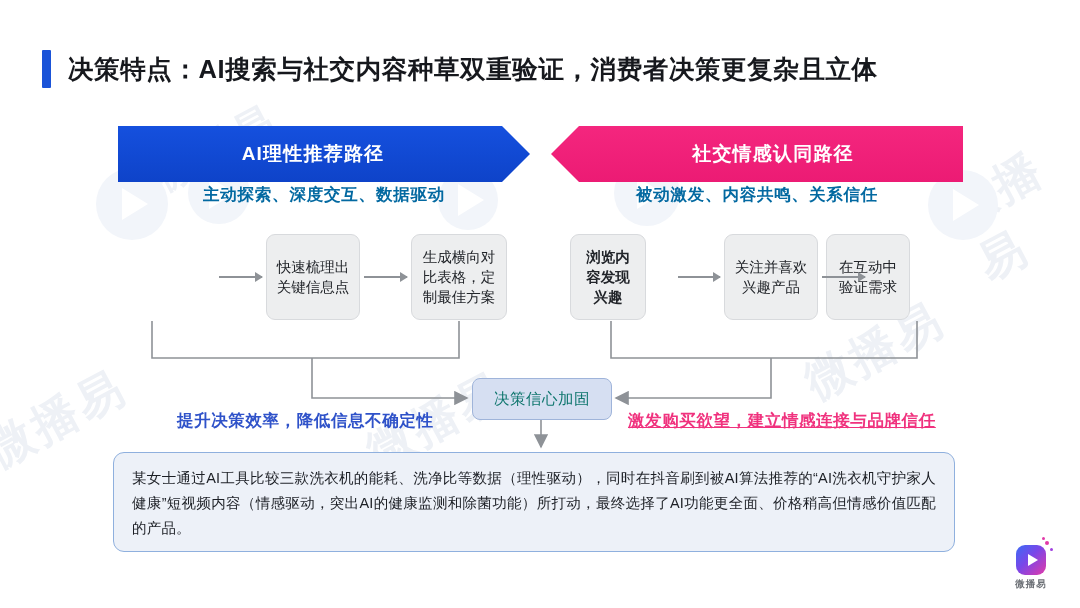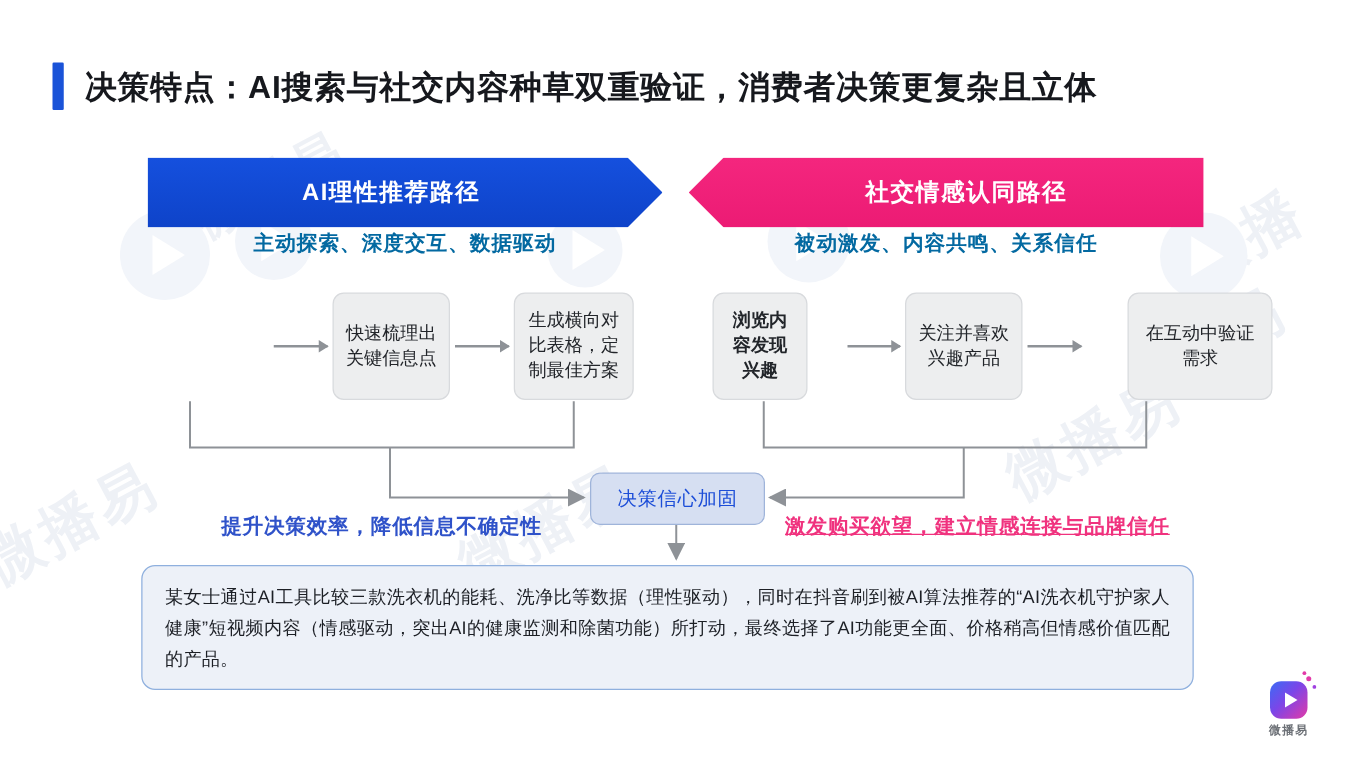--- a/index.html
+++ b/index.html
@@ -43,39 +43,39 @@
   .step{position:absolute;top:234px;height:86px;
     background:#EDEEEF;border:1px solid #d8dadd;border-radius:9px;
     display:flex;align-items:center;justify-content:center;text-align:center;
     font-size:14.5px;color:#22252a;line-height:1.38;font-weight:500;padding:0 9px;
     box-sizing:border-box;}
   .s1{left:119px;width:96px;}
   .s2{left:266px;width:94px;}
   .s3{left:411px;width:96px;}
   .s4{left:570px;width:76px;font-weight:bold;}
   .s5{left:724px;width:94px;}
-  .s6{left:902px;width:116px;}
+  .s6{left:826px;width:84px;}
 
   
   .harrow{position:absolute;top:276px;height:2px;background:#8e9297;}
   .harrow::after{content:"";position:absolute;right:-1px;top:-4px;
     border-style:solid;border-width:5px 0 5px 8px;border-color:transparent transparent transparent #8e9297;}
   .ha1{left:219px;width:43px;}
   .ha2{left:364px;width:43px;}
   .ha3{left:678px;width:42px;}
   .ha4{left:822px;width:43px;}
 
   
   .connectors{position:absolute;left:0;top:0;width:1080px;height:608px;pointer-events:none;}
 
   
   .center-node{position:absolute;left:472px;top:378px;width:138px;height:40px;
     background:#D6DFF2;border:1px solid #9fb4da;border-radius:8px;
     display:flex;align-items:center;justify-content:center;
-    font-size:15.5px;color:#1d4ed8;font-weight:500;letter-spacing:.5px;}
+    font-size:15.5px;color:#0f766e;font-weight:500;letter-spacing:.5px;}
 
   
   .kcap{position:absolute;top:410px;font-size:16.5px;font-weight:700;letter-spacing:.6px;white-space:nowrap;}
   .kcap-blue{left:177px;color:#2F52C9;}
   .kcap-pink{left:628px;color:#F0327E;text-decoration:underline;}
 
   
   .summary{position:absolute;left:113px;top:452px;width:842px;
     background:#EDF1F8;border:1px solid #8fb0de;border-radius:11px;
     padding:13px 18px 10px 18px;box-sizing:border-box;

